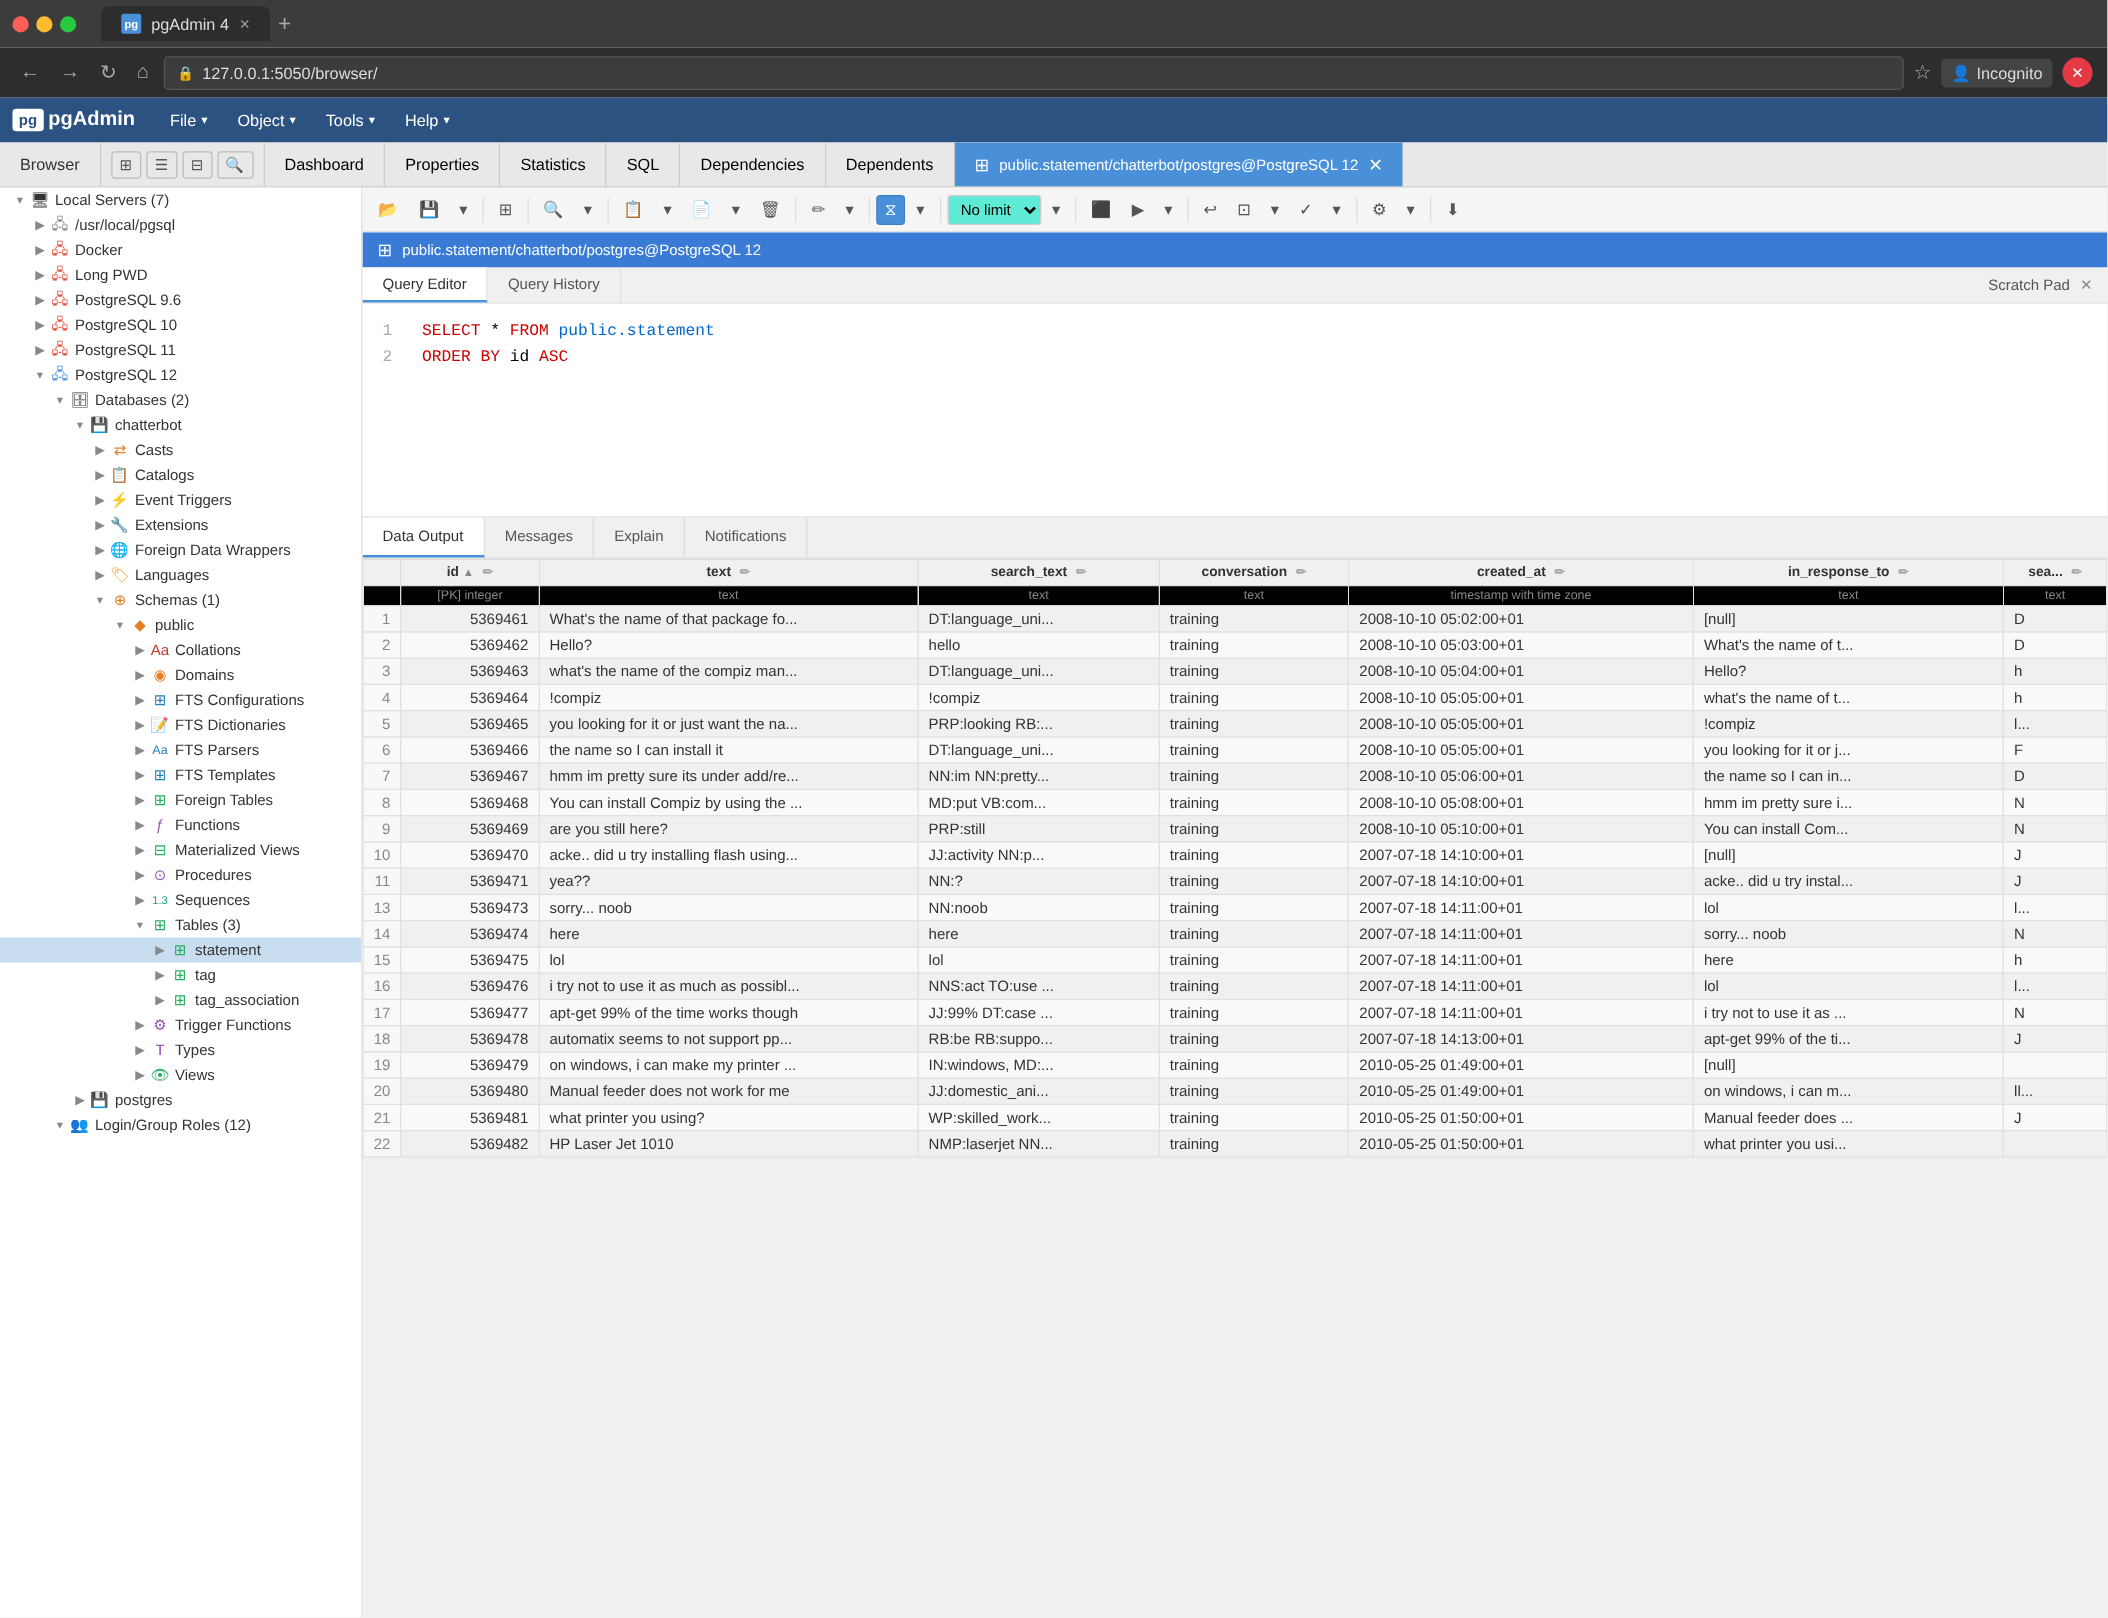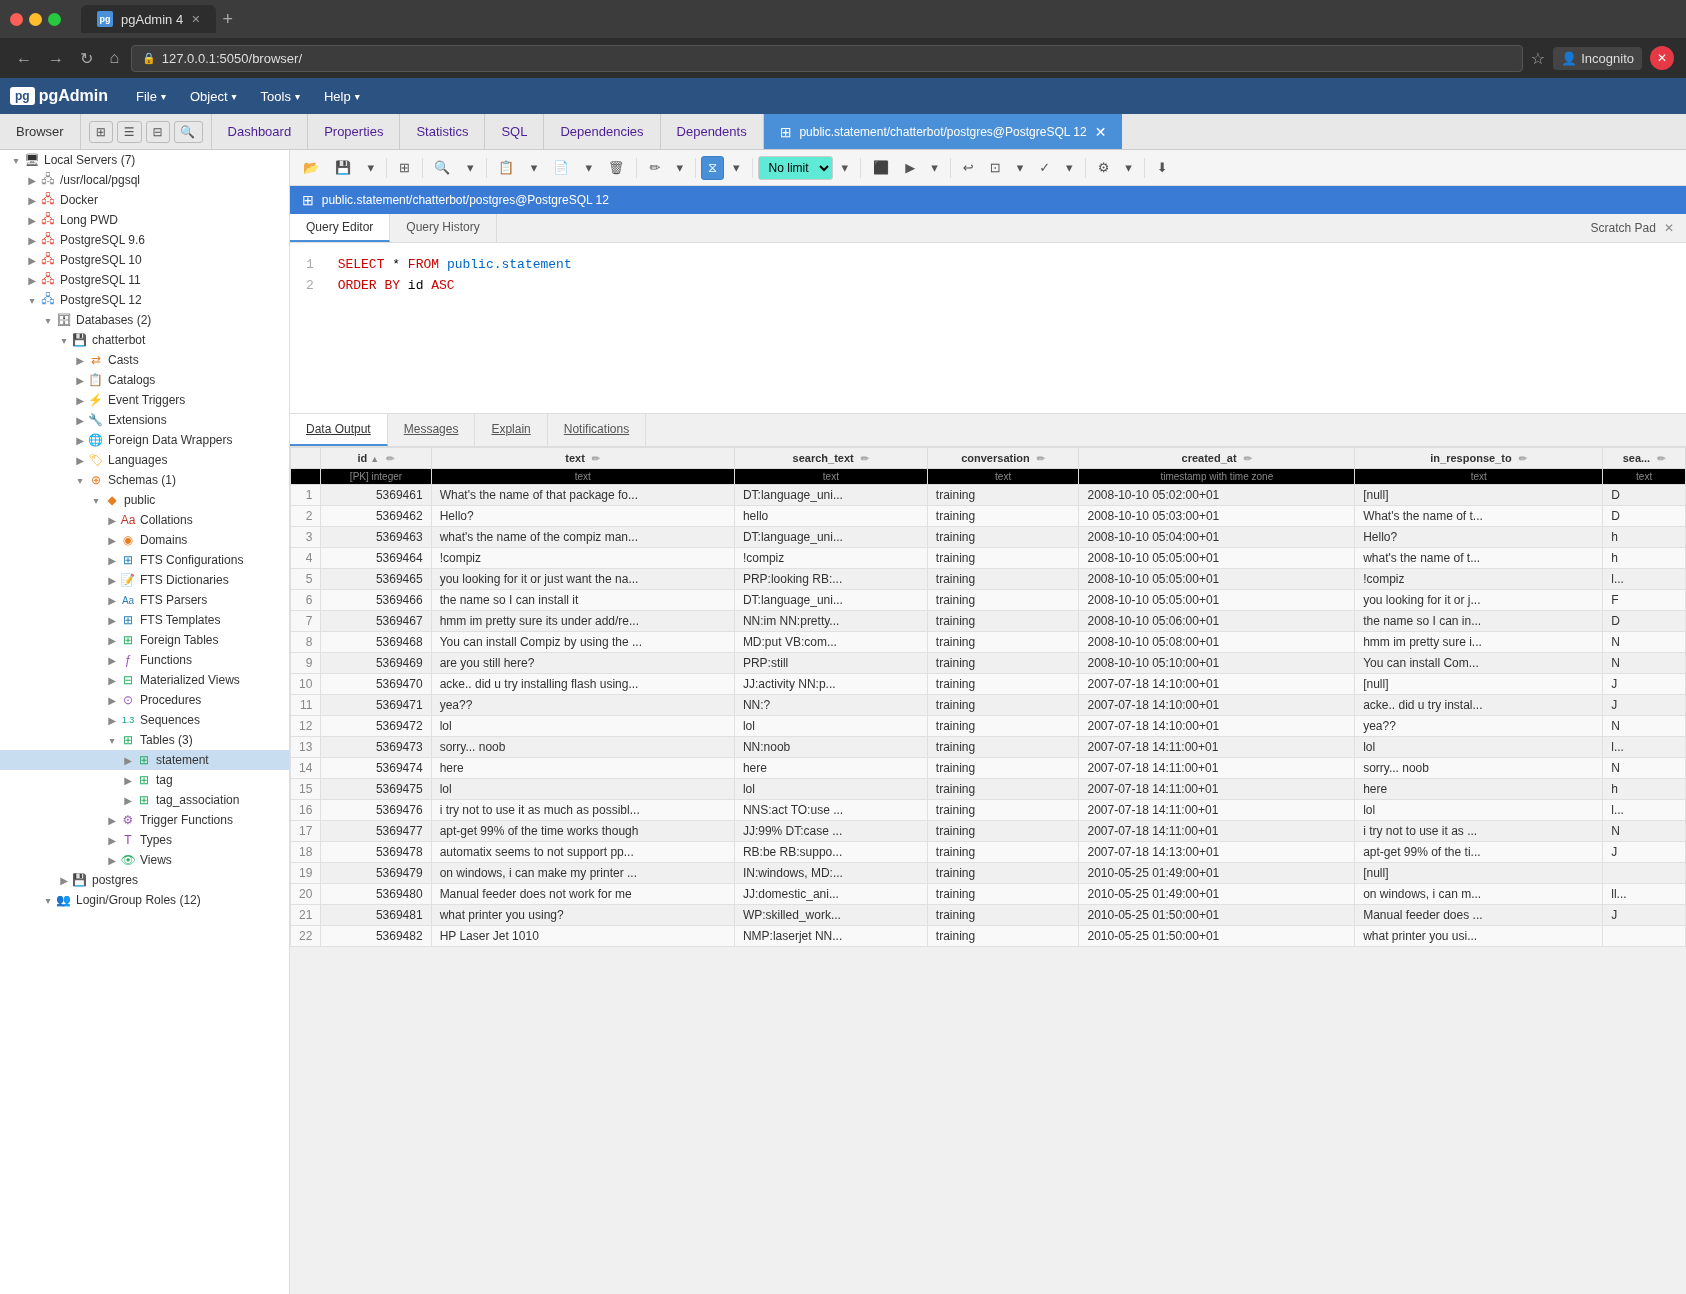--- a/index.html
+++ b/index.html
@@ -33,21 +33,21 @@
     .pg-logo-icon { background: white; color: #2c5282; padding: 2px 5px; border-radius: 3px; font-size: 12px; font-weight: bold; }
     .menu-item { color: white; padding: 6px 12px; font-size: 13px; cursor: pointer; border-radius: 3px; display: flex; align-items: center; gap: 4px; }
     .menu-arrow { font-size: 10px; }
 
     
     .browser-tabbar { background: #e8e8e8; border-bottom: 1px solid #ccc; height: 36px; display: flex; align-items: stretch; padding: 0; }
     .browser-label { padding: 0 16px; font-size: 13px; color: #333; display: flex; align-items: center; border-right: 1px solid #ccc; }
     .browser-actions { display: flex; align-items: center; padding: 0 8px; gap: 4px; border-right: 1px solid #ccc; }
     .browser-action-btn { background: none; border: 1px solid #bbb; border-radius: 3px; padding: 3px 6px; cursor: pointer; font-size: 12px; color: #555; }
     .content-tabs { display: flex; align-items: stretch; flex: 1; }
-    .content-tab { padding: 0 16px; font-size: 13px; color: #4c1d95; cursor: pointer; display: flex; align-items: center; border-right: 1px solid #ccc; }
+    .content-tab { padding: 0 16px; font-size: 13px; color: #000000; cursor: pointer; display: flex; align-items: center; border-right: 1px solid #ccc; }
     .active-tab-indicator { background: #4a90d9; color: white; padding: 0 16px; display: flex; align-items: center; font-size: 12px; gap: 8px; }
     .active-tab-close { cursor: pointer; font-size: 14px; }
 
     
     .main-container { display: flex; height: calc(1294px - 38px - 40px - 36px - 36px); }
 
     
     .sidebar { width: 290px; background: white; border-right: 1px solid #ddd; overflow-y: auto; flex-shrink: 0; }
     .tree-item { display: flex; align-items: center; padding: 2px 0; cursor: pointer; font-size: 12px; color: #333; white-space: nowrap; }
     .tree-item.selected { background: #c8ddf0; }
@@ -85,21 +85,21 @@
     .scratch-close { cursor: pointer; color: #888; }
 
     .code-area { padding: 12px 16px; flex: 1; font-family: 'Courier New', monospace; font-size: 13px; line-height: 1.6; background: white; overflow: auto; }
     .line-num { color: #aaa; margin-right: 16px; user-select: none; }
     .kw { color: #cc0000; }
     .fn-name { color: #0066cc; }
 
     
     .data-output-section { flex: 1; display: flex; flex-direction: column; overflow: hidden; }
     .data-tabs { display: flex; align-items: stretch; background: #f0f0f0; border-bottom: 1px solid #ddd; }
-    .data-tab { padding: 8px 16px; font-size: 12px; cursor: pointer; color: #555; border-right: 1px solid #ddd; text-decoration: underline; }
+    .data-tab { padding: 8px 16px; font-size: 12px; cursor: pointer; color: #555; border-right: 1px solid #ddd; }
     .data-tab.active { background: white; color: #333; border-bottom: 2px solid #4a90d9; font-weight: 500; }
 
     
     .table-container { flex: 1; overflow: auto; }
     table { border-collapse: collapse; width: 100%; font-size: 12px; }
     thead { position: sticky; top: 0; z-index: 10; }
     thead tr:first-child th { background: #f0f0f0; padding: 4px 8px; border: 1px solid #ddd; font-weight: 600; color: #333; white-space: nowrap; font-size: 11px; }
     thead tr:second-child th { background: #f8f8f8; }
     th.col-header { background: #f0f0f0; border: 1px solid #ddd; padding: 3px 8px; white-space: nowrap; }
     th.col-subheader { background: #000000; border: 1px solid #ddd; padding: 2px 8px; color: #888; font-weight: normal; white-space: nowrap; font-size: 10px; }
@@ -617,30 +617,20 @@
     <td class="row-num">11</td>
     <td style="text-align:right;">5369471</td>
     <td>yea??</td>
     <td>NN:?</td>
     <td>training</td>
     <td>2007-07-18 14:10:00+01</td>
     <td>acke.. did u try instal...</td>
     <td>J</td>
   </tr>
               <tr>
-    <td class="row-num">12</td>
-    <td style="text-align:right;">5369472</td>
-    <td>lol</td>
-    <td>lol</td>
-    <td>training</td>
-    <td>2007-07-18 14:10:00+01</td>
-    <td>yea??</td>
-    <td>N</td>
-  </tr>
-              <tr>
     <td class="row-num">13</td>
     <td style="text-align:right;">5369473</td>
     <td>sorry... noob</td>
     <td>NN:noob</td>
     <td>training</td>
     <td>2007-07-18 14:11:00+01</td>
     <td>lol</td>
     <td>l...</td>
   </tr>
               <tr>

